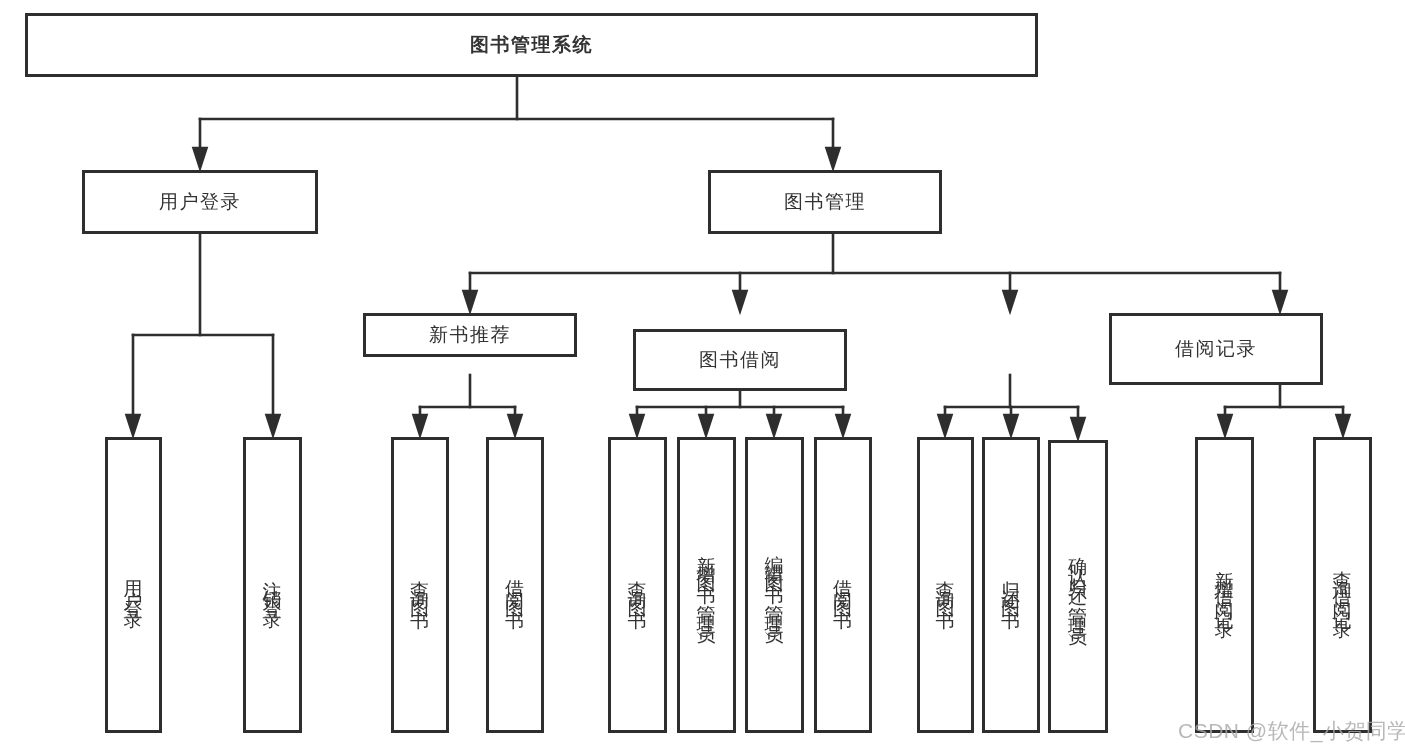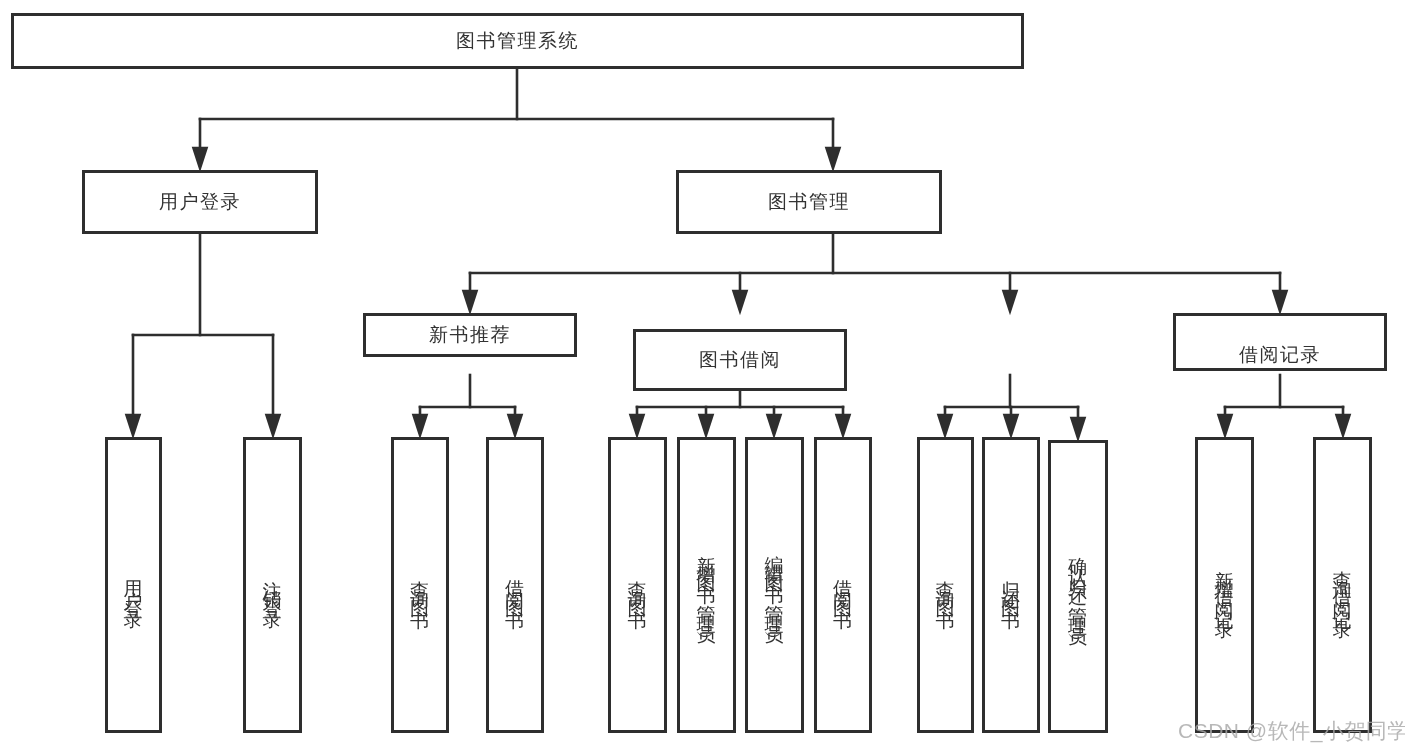--- a/index.html
+++ b/index.html
@@ -129,38 +129,38 @@
     <g>
       <line x1="1280" y1="375" x2="1280" y2="407"></line>
       <line x1="1225" y1="407" x2="1343" y2="407"></line>
       <line x1="1225" y1="407" x2="1225" y2="418"></line>
       <polygon points="1225,435 1218.5,415 1231.5,415"></polygon>
       <line x1="1343" y1="407" x2="1343" y2="418"></line>
       <polygon points="1343,435 1336.5,415 1349.5,415"></polygon>
     </g>
   </svg>
 
-  <div class="node h" style="left:11px; top:13px; width:1013px; height:56px;">
+  <div class="node h" style="left:25px; top:13px; width:1013px; height:64px;font-weight:bold;">
     <span>图书管理系统</span>
   </div>
 
   <div class="node h" style="left:82px; top:170px; width:236px; height:64px;">
     <span>用户登录</span>
   </div>
-  <div class="node h" style="left:676px; top:170px; width:266px; height:64px;">
+  <div class="node h" style="left:708px; top:170px; width:234px; height:64px;">
     <span>图书管理</span>
   </div>
 
   <div class="node h" style="left:363px; top:313px; width:214px; height:44px;">
     <span>新书推荐</span>
   </div>
   <div class="node h" style="left:633px; top:313px; width:214px; height:62px;margin-top:16px;">
     <span>图书借阅</span>
   </div>
-  <div class="node h" style="left:1173px; top:313px; width:214px; height:58px;align-items:flex-end;">
+  <div class="node h" style="left:1109px; top:313px; width:214px; height:72px;">
     <span>借阅记录</span>
   </div>
 
   <div class="node v" style="left:105px; top:437px; width:57px; height:296px;">
     <span>用户登录</span>
   </div>
   <div class="node v" style="left:243px; top:437px; width:59px; height:296px;">
     <span>注销登录</span>
   </div>
 

